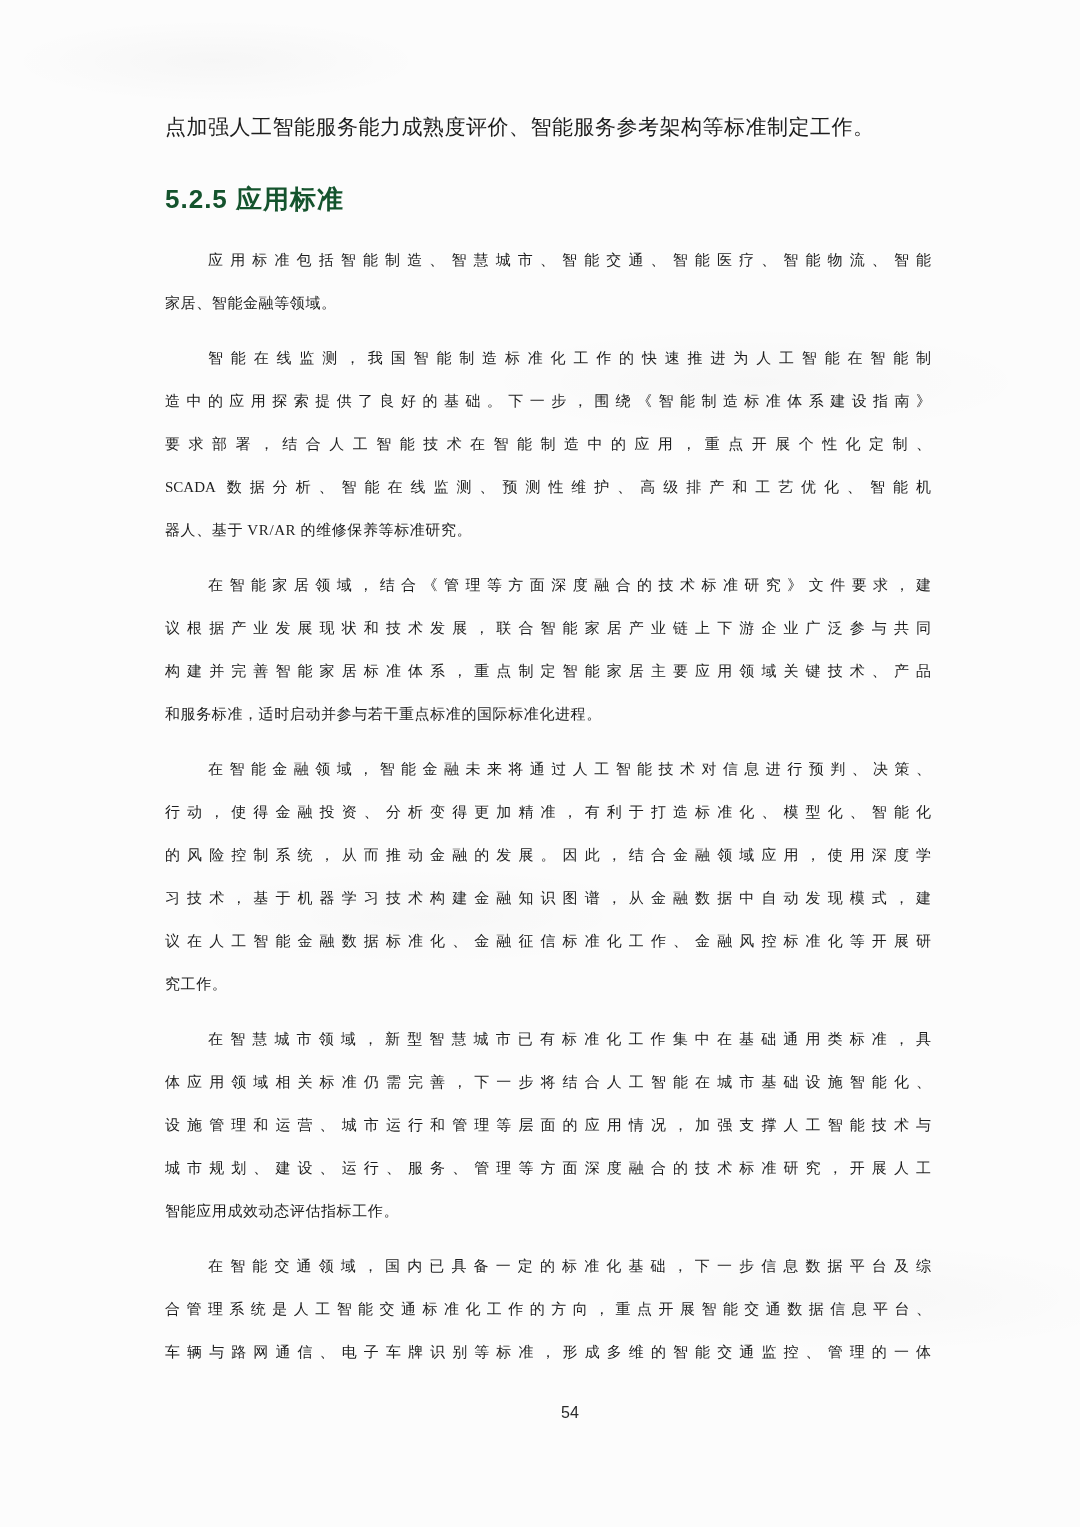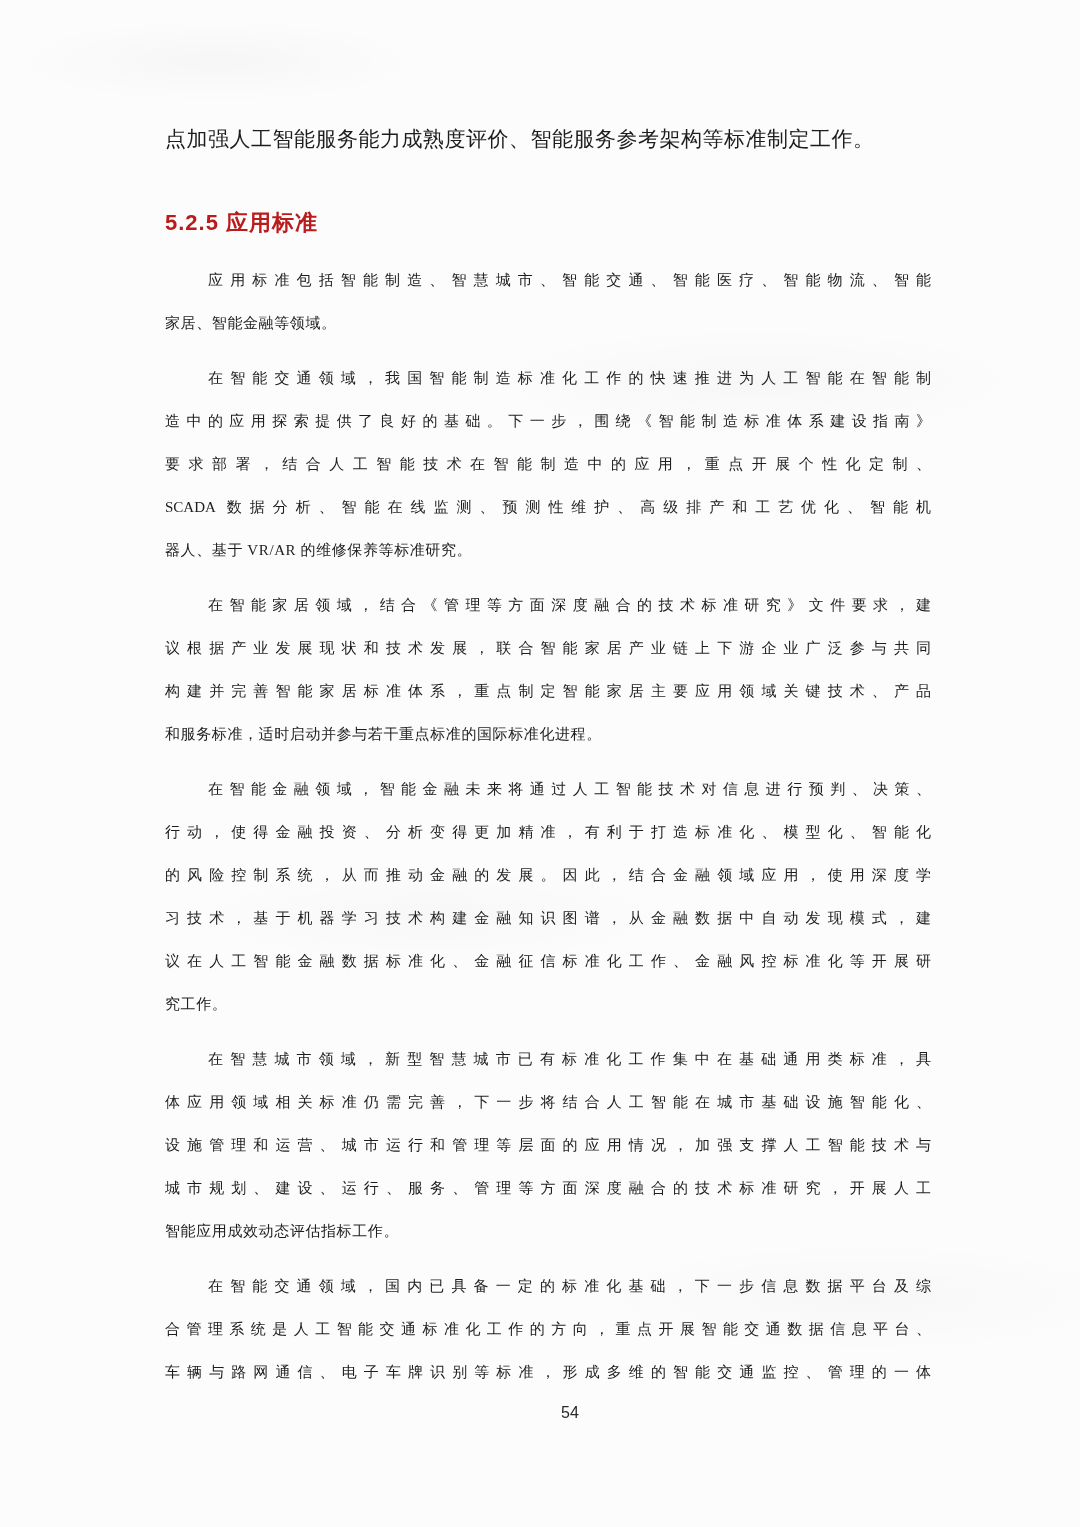--- a/index.html
+++ b/index.html
@@ -24,37 +24,37 @@
     background:
       radial-gradient(ellipse 300px 60px at 20% 4%, rgba(0,0,0,0.025), transparent 70%),
       radial-gradient(ellipse 400px 80px at 70% 25%, rgba(0,0,0,0.02), transparent 70%),
       radial-gradient(ellipse 350px 70px at 40% 60%, rgba(0,0,0,0.02), transparent 70%),
       radial-gradient(ellipse 400px 80px at 80% 85%, rgba(0,0,0,0.02), transparent 70%);
     pointer-events: none;
   }
   .content {
     position: absolute;
     left: 165px;
-    top: 118px;
+    top: 106px;
     width: 766px;
   }
   .continuation-line {
     font-size: 21px;
     line-height: 43px;
     height: 43px;
     letter-spacing: 0.5px;
     white-space: nowrap;
   }
   .section-heading {
-    margin-top: 44px;
+    margin-top: 32px;
     font-family: "Liberation Sans", "DejaVu Sans", sans-serif;
     font-weight: bold;
-    font-size: 22px;
+    font-size: 26px;
     line-height: 36px;
-    color: #b91c1c;
+    color: #14532d;
     letter-spacing: 1px;
   }
   .paragraphs {
     margin-top: 8px;
   }
   .para {
     margin-top: 12px;
   }
   .line {
     font-size: 15px;
@@ -90,21 +90,21 @@
 <div class="page">
   <div class="content">
     <div class="continuation-line">点加强人工智能服务能力成熟度评价、智能服务参考架构等标准制定工作。</div>
     <h2 class="section-heading">5.2.5 应用标准</h2>
     <div class="paragraphs">
         <div class="para">
           <div class="line first">应用标准包括智能制造、智慧城市、智能交通、智能医疗、智能物流、智能</div>
           <div class="line last">家居、智能金融等领域。</div>
         </div>
         <div class="para">
-          <div class="line first">在智能交通领域，我国智能制造标准化工作的快速推进为人工智能在智能制</div>
+          <div class="line first">智能在线监测，我国智能制造标准化工作的快速推进为人工智能在智能制</div>
           <div class="line">造中的应用探索提供了良好的基础。下一步，围绕《智能制造标准体系建设指南》</div>
           <div class="line">要求部署，结合人工智能技术在智能制造中的应用，重点开展个性化定制、</div>
           <div class="line">SCADA 数据分析、智能在线监测、预测性维护、高级排产和工艺优化、智能机</div>
           <div class="line last">器人、基于 VR/AR 的维修保养等标准研究。</div>
         </div>
         <div class="para">
           <div class="line first">在智能家居领域，结合《管理等方面深度融合的技术标准研究》文件要求，建</div>
           <div class="line">议根据产业发展现状和技术发展，联合智能家居产业链上下游企业广泛参与共同</div>
           <div class="line">构建并完善智能家居标准体系，重点制定智能家居主要应用领域关键技术、产品</div>
           <div class="line last">和服务标准，适时启动并参与若干重点标准的国际标准化进程。</div>

